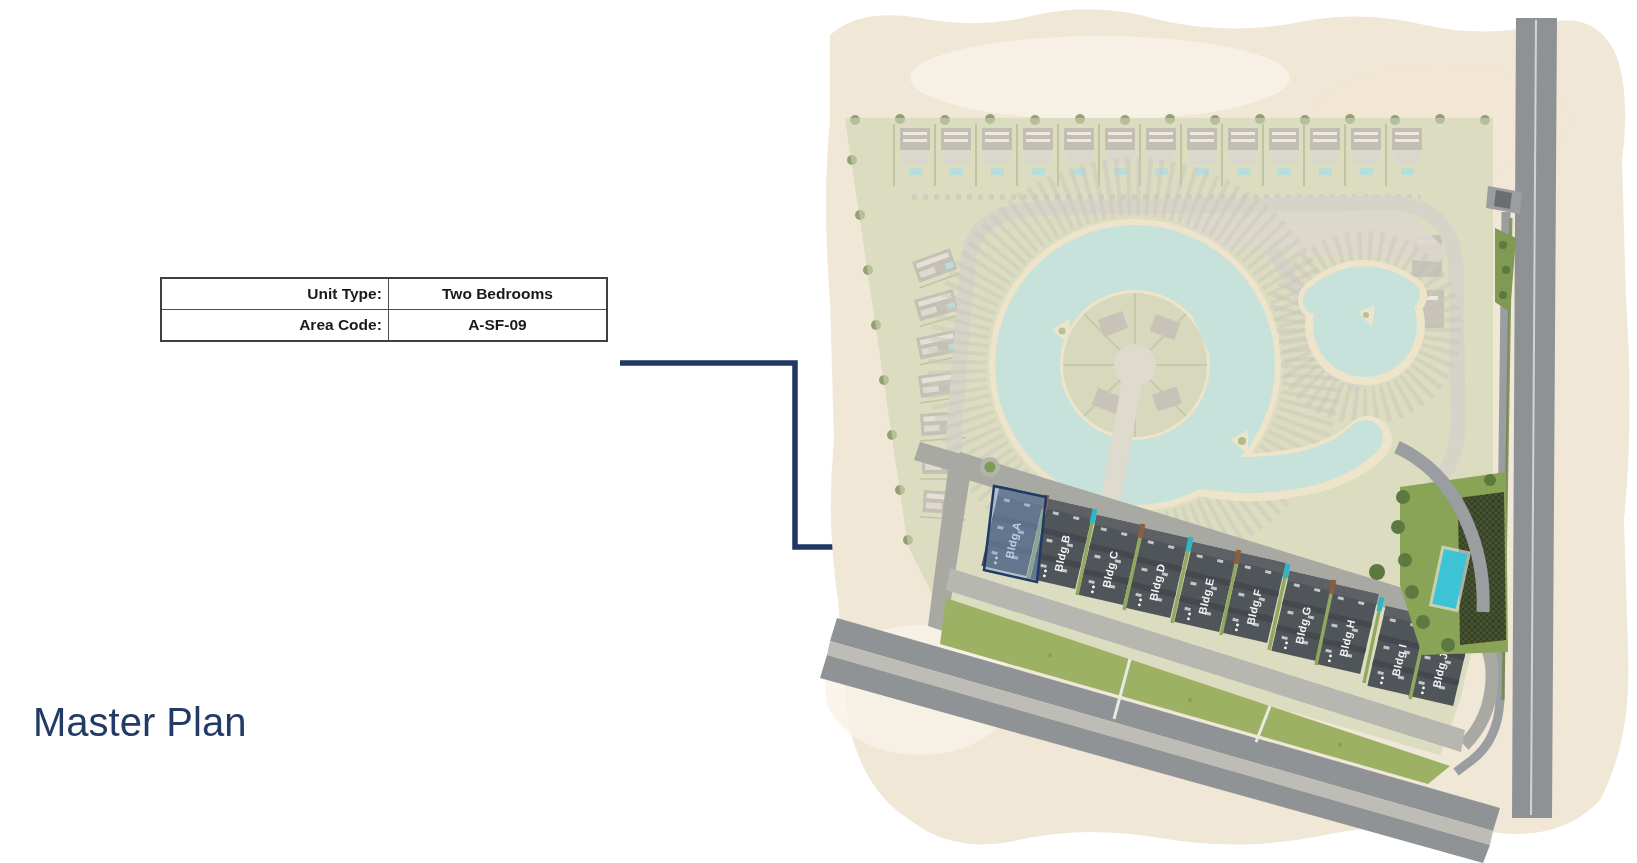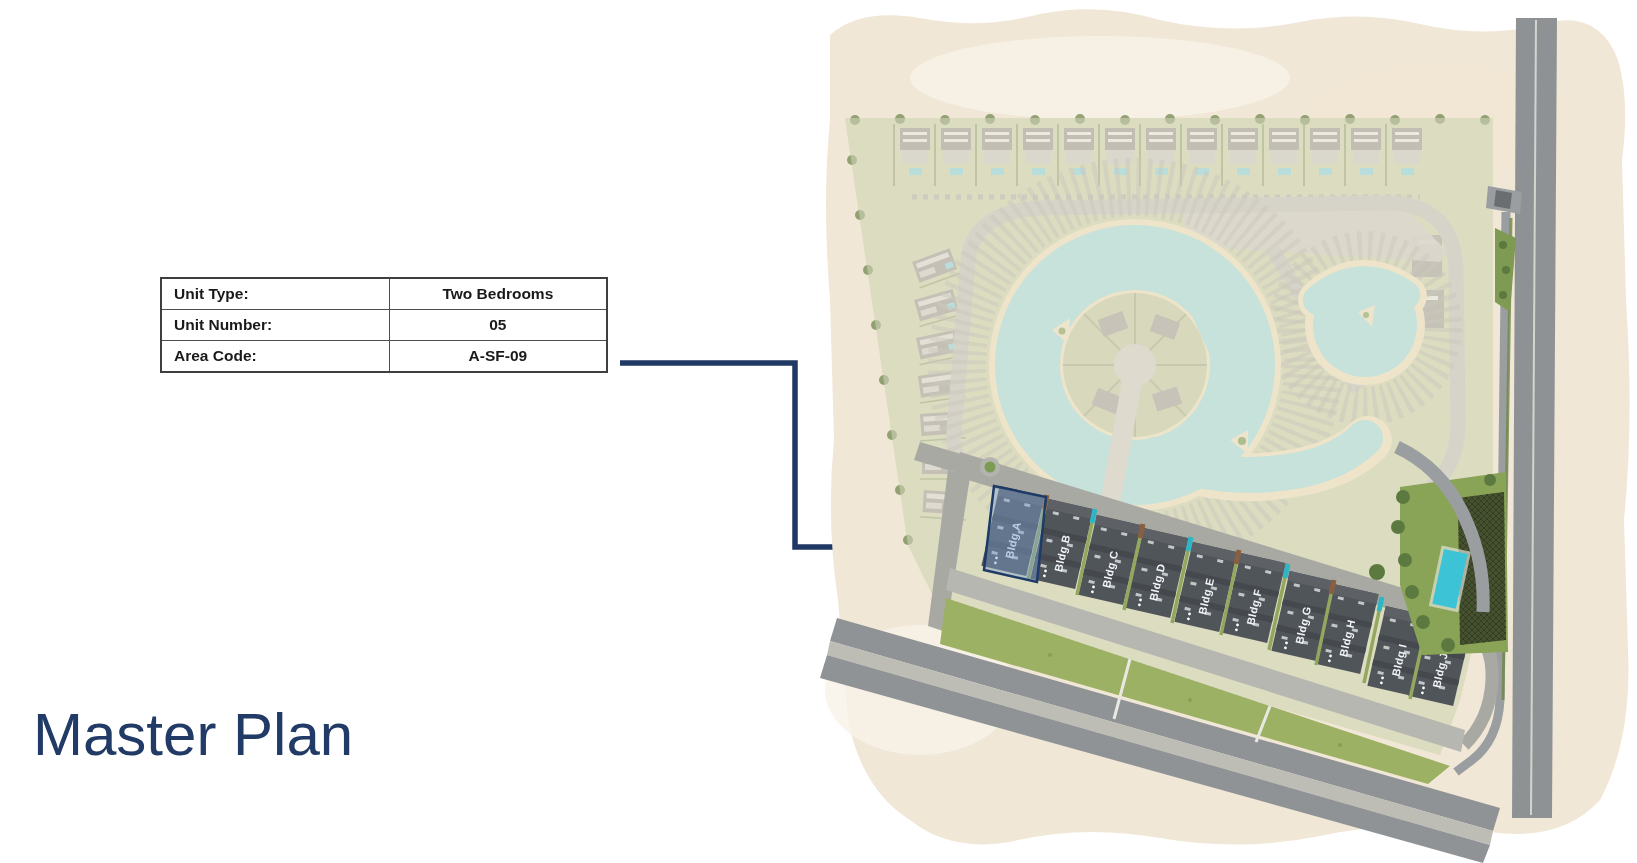--- a/index.html
+++ b/index.html
@@ -4,45 +4,41 @@
 <style>
   html,body{margin:0;padding:0;background:#ffffff;}
   .stage{position:relative;width:1637px;height:863px;background:#ffffff;overflow:hidden;
          font-family:"Liberation Sans",sans-serif;}
   
   .unit-table{position:absolute;left:160px;top:277px;width:448px;border-collapse:collapse;
               background:#ffffff;}
   .unit-table td{border:1px solid #4d4d4d;height:26px;font-size:15.5px;font-weight:bold;
                  color:#1a1a1a;line-height:1.05;}
   .unit-table{border:2px solid #3f3f3f;}
-  .unit-table td.cell-label{width:225px;text-align:left;padding:2px 6px 2px 12px;}
+  .unit-table td.cell-label{width:225px;text-align:right;padding:2px 6px 2px 12px;}
   .unit-table td.cell-value{width:223px;text-align:center;padding:2px 4px;}
   
-  .page-title{position:absolute;left:33px;top:700px;font-size:60px;font-weight:400;
+  .page-title{position:absolute;left:33px;top:700px;font-size:40px;font-weight:400;
               color:#213a66;letter-spacing:0px;}
   
   .overlay-svg{position:absolute;left:0;top:0;pointer-events:none;}
   .map-wrap{position:absolute;left:800px;top:0;width:837px;height:863px;}
   svg text.bldg-label{font-family:"Liberation Sans",sans-serif;font-size:11px;font-weight:bold;
                       fill:#f2f4f6;letter-spacing:0.4px;}
 </style>
 </head>
 <body>
 
 <div class="stage">
 
   <table class="unit-table">
     <tbody>
         <tr>
           <td class="cell-label">Unit Type:</td>
           <td class="cell-value">Two Bedrooms</td>
-        </tr>
-        <tr>
-          <td class="cell-label">Unit Number:</td>
-          <td class="cell-value">05</td>
         </tr>
         <tr>
           <td class="cell-label">Area Code:</td>
           <td class="cell-value">A-SF-09</td>
         </tr>
       </tbody>
   </table>
 
   <svg class="overlay-svg" width="1637" height="863" viewBox="0 0 1637 863">
     <polyline points="620,363 795,363 795,547 940,547" fill="none" stroke="#1f3864" stroke-width="5.5"></polyline>

